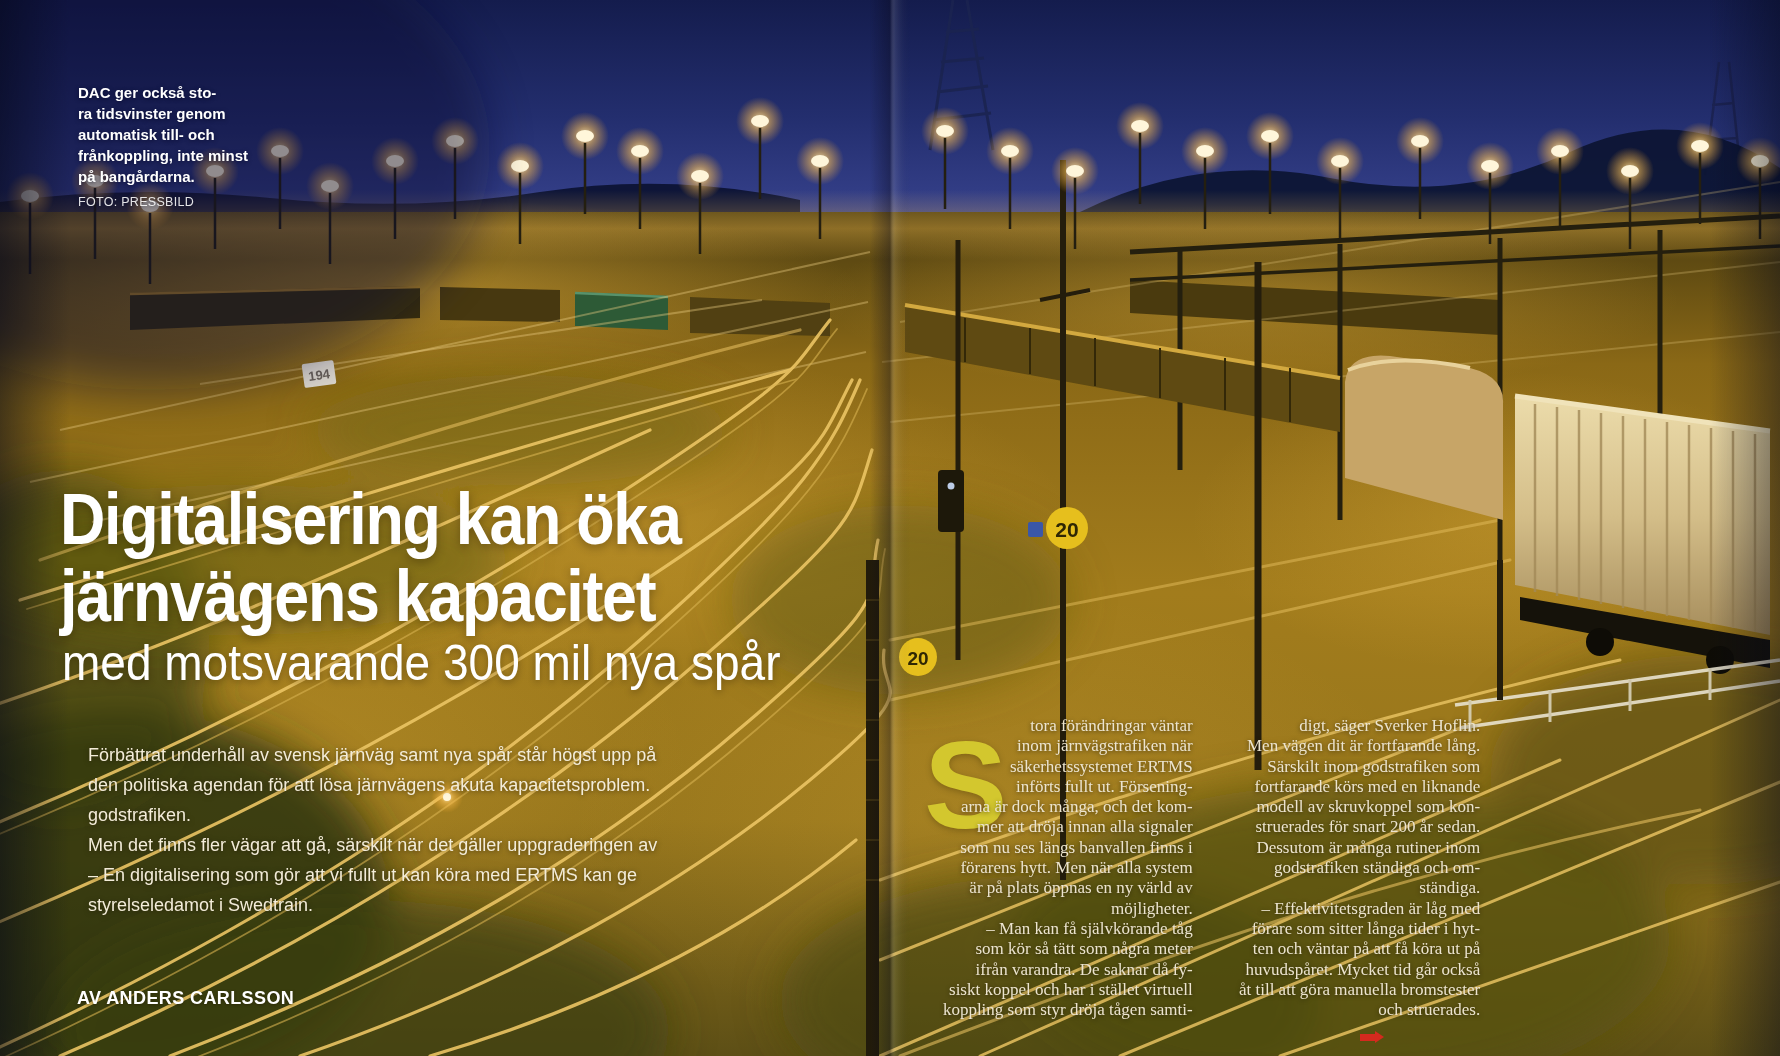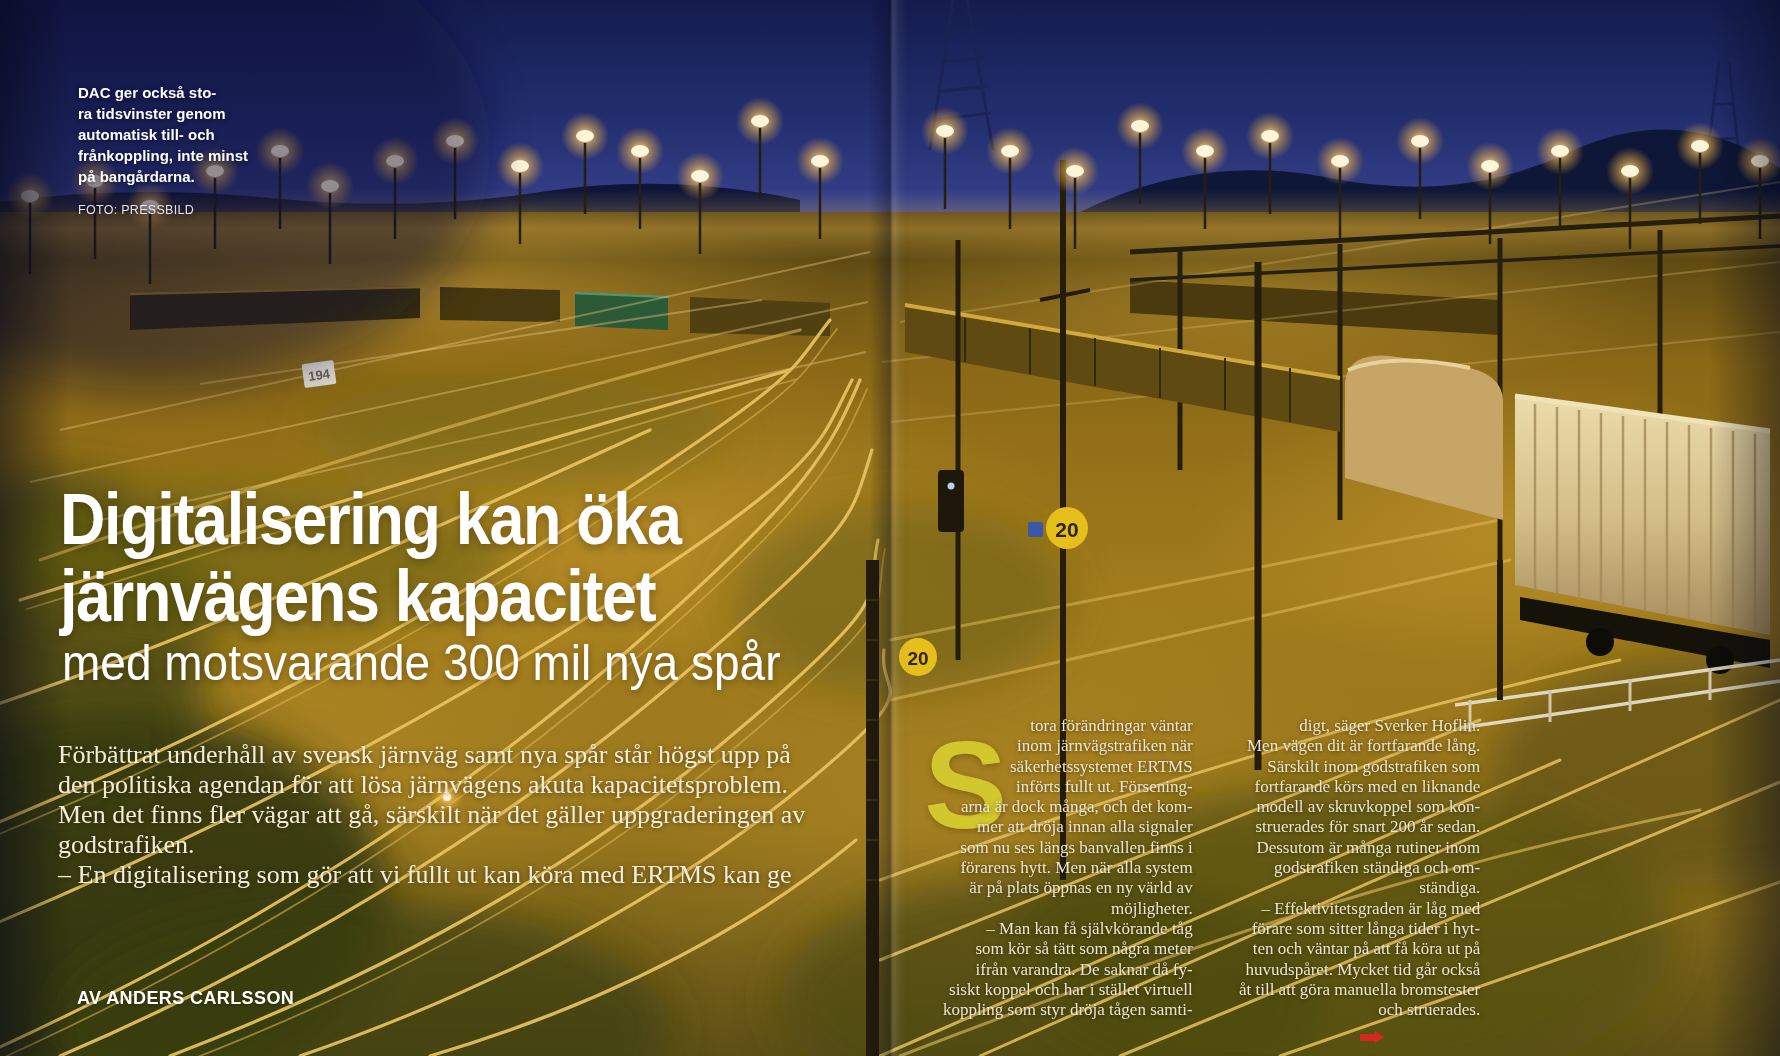--- a/index.html
+++ b/index.html
@@ -4,36 +4,36 @@
 <style>
   html,body{margin:0;padding:0;background:#070b22;}
   #stage{position:relative;width:1780px;height:1056px;overflow:hidden;
          font-family:"Liberation Sans",sans-serif;}
   .photo{position:absolute;left:0;top:0;width:1780px;height:1056px;display:block;}
 
   
   .caption{position:absolute;left:78px;top:82px;color:#ffffff;font-weight:bold;
            font-size:15px;line-height:21px;text-shadow:0 1px 4px rgba(0,5,30,.65);}
   .caption .cap-line{white-space:nowrap;}
-  .credit{font-weight:normal;font-size:12.5px;letter-spacing:.3px;margin-top:13px;
+  .credit{font-weight:normal;font-size:12.5px;letter-spacing:.3px;margin-top:5px;
           color:rgba(255,255,255,.88);}
 
   
   .headline{position:absolute;left:60px;top:480px;color:#ffffff;font-weight:bold;
             font-size:73px;line-height:77px;letter-spacing:-1.5px;white-space:nowrap;
             transform:scaleX(.86);transform-origin:0 0;
             text-shadow:0 3px 10px rgba(40,25,0,.38);}
   .subhead{position:absolute;left:62px;top:637px;color:#ffffff;font-weight:400;
            font-size:50px;line-height:52px;white-space:nowrap;
            transform:scaleX(.92);transform-origin:0 0;
            text-shadow:0 2px 8px rgba(40,25,0,.4);}
 
   
-  .lead{position:absolute;left:58px;top:740px;color:#f3ecd9;
-        font-family:Liberation Serif, serif;font-size:26px;line-height:30px;
+  .lead{position:absolute;left:88px;top:740px;color:#f3ecd9;
+        font-family:Liberation Sans, sans-serif;font-size:18px;line-height:30px;
         text-shadow:0 1px 5px rgba(35,28,0,.6);}
   .lead .lead-line{white-space:nowrap;}
 
   .byline{position:absolute;left:77px;top:988px;color:#ffffff;font-weight:bold;
           font-size:18px;letter-spacing:.4px;text-shadow:0 1px 3px rgba(35,28,0,.6);}
 
   
   .dropcap{position:absolute;left:924px;top:722px;color:#d3c72e;font-weight:bold;
            font-size:125px;line-height:1;text-shadow:0 2px 6px rgba(60,45,0,.35);}
   .col{position:absolute;top:716px;color:#ece4cf;font-family:"Liberation Serif",serif;
@@ -348,23 +348,24 @@
     <div>Digitalisering kan öka</div>
     <div>järnvägens kapacitet</div>
   </div>
 
   <div class="subhead">med motsvarande 300 mil nya spår</div>
 
   <div class="lead">
     <div>
         <div class="lead-line">Förbättrat underhåll av svensk järnväg samt nya spår står högst upp på</div>
         <div class="lead-line">den politiska agendan för att lösa järnvägens akuta kapacitetsproblem.</div>
+        <div class="lead-line">godstrafiken.</div>
         <div class="lead-line">Men det finns fler vägar att gå, särskilt när det gäller uppgraderingen av</div>
-        <div class="lead-line">godstrafiken.</div>
         <div class="lead-line">– En digitalisering som gör att vi fullt ut kan köra med ERTMS kan ge</div>
+        <div class="lead-line">styrelseledamot i Swedtrain.</div>
       </div>
   </div>
 
   <div class="byline">AV ANDERS CARLSSON</div>
 
   <div class="dropcap">S</div>
 
   <div class="col col1">
     <div>
         <div class="body-line ind">tora förändringar väntar</div>

